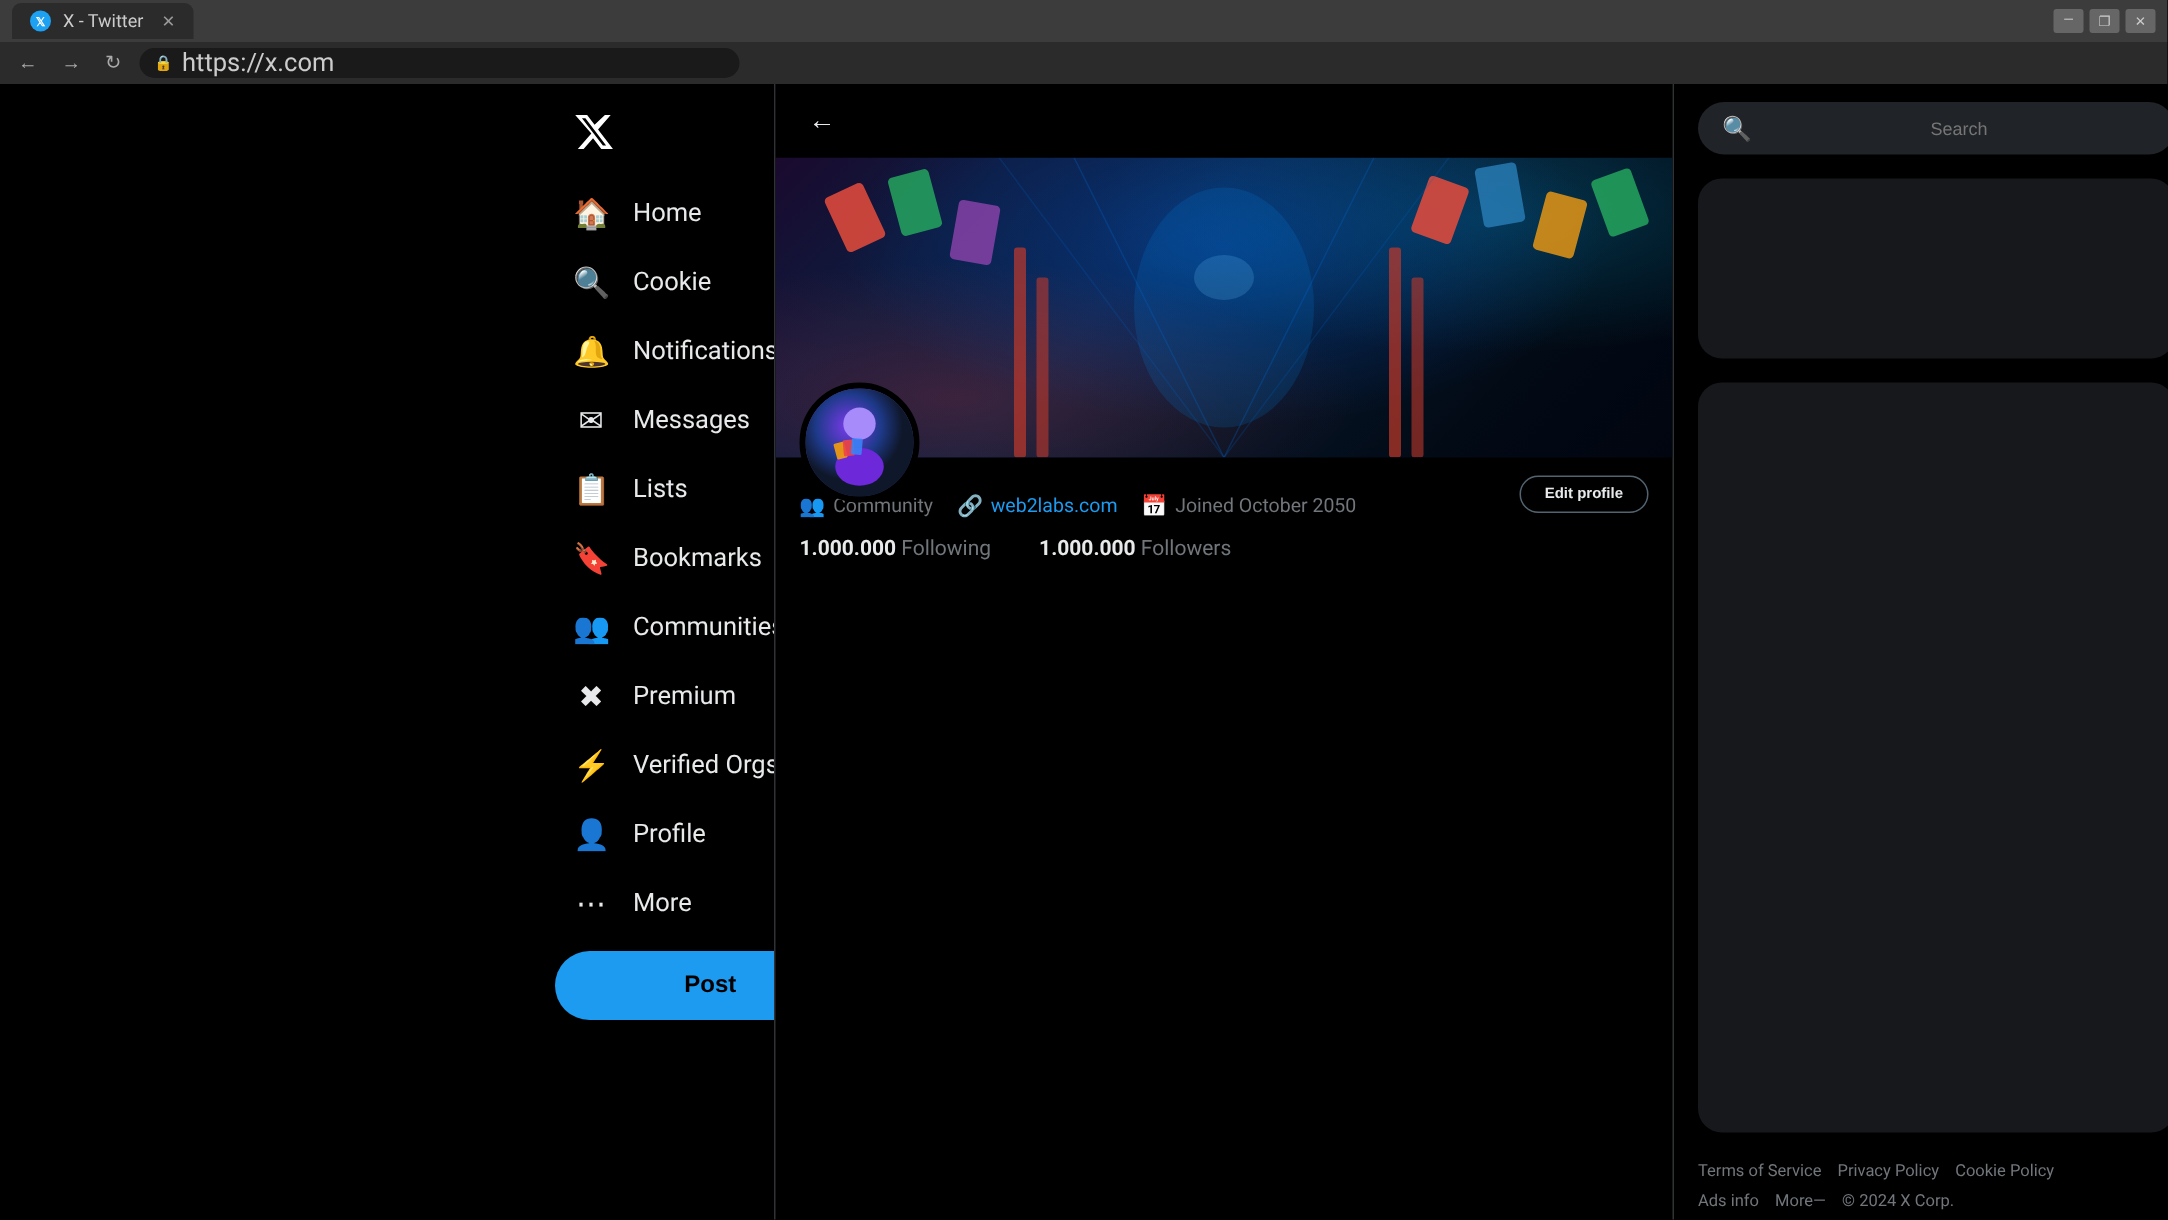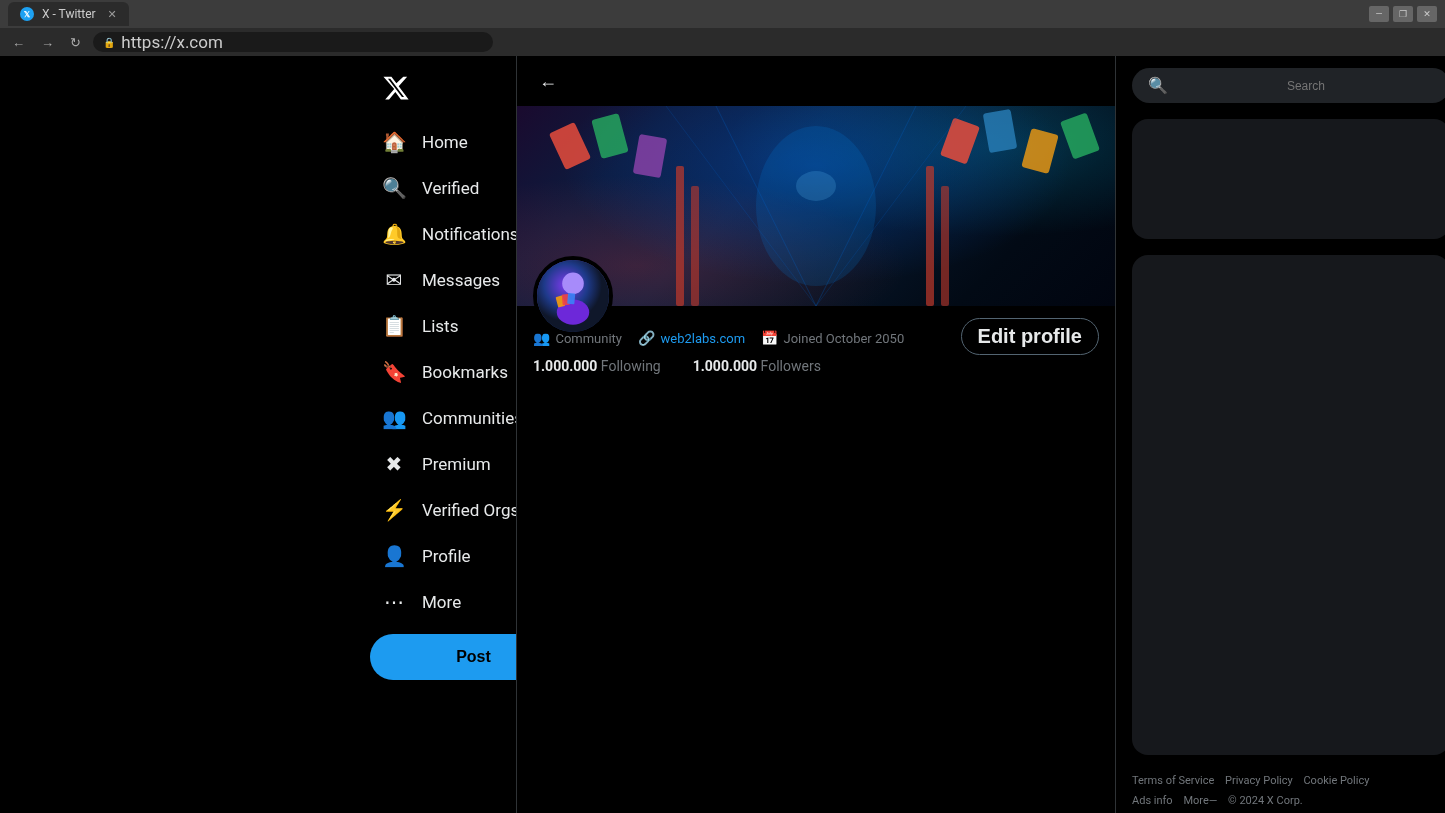--- a/index.html
+++ b/index.html
@@ -236,21 +236,21 @@
       justify-content: center;
       font-size: 28px;
     }
     .edit-profile-btn {
       float: right;
       background: transparent;
       border: 1px solid #536471;
       color: #e7e9ea;
       border-radius: 30px;
       padding: 6px 16px;
-      font-size: 20px;
+      font-size: 10px;
       font-weight: 700;
       cursor: pointer;
     }
     .profile-name {
       font-size: 19px;
       font-weight: 700;
       color: #e7e9ea;
       margin-top: 44px;
     }
     .profile-handle {
@@ -403,21 +403,21 @@
           <path d="M18.244 2.25h3.308l-7.227 8.26 8.502 11.24H16.17l-4.714-6.231-5.401 6.231H2.747l7.73-8.835L1.254 2.25H8.08l4.253 5.622zm-1.161 17.52h1.833L7.084 4.126H5.117z"></path>
         </svg>
     </div>
 
     <div class="nav-item">
       <span class="nav-icon">🏠</span>
       <span>Home</span>
     </div>
     <div class="nav-item">
       <span class="nav-icon">🔍</span>
-      <span>Verified</span>
+      <span>Cookie</span>
     </div>
     <div class="nav-item">
       <span class="nav-icon">🔔</span>
       <span>Notifications</span>
     </div>
     <div class="nav-item">
       <span class="nav-icon">✉</span>
       <span>Messages</span>
     </div>
     <div class="nav-item">

